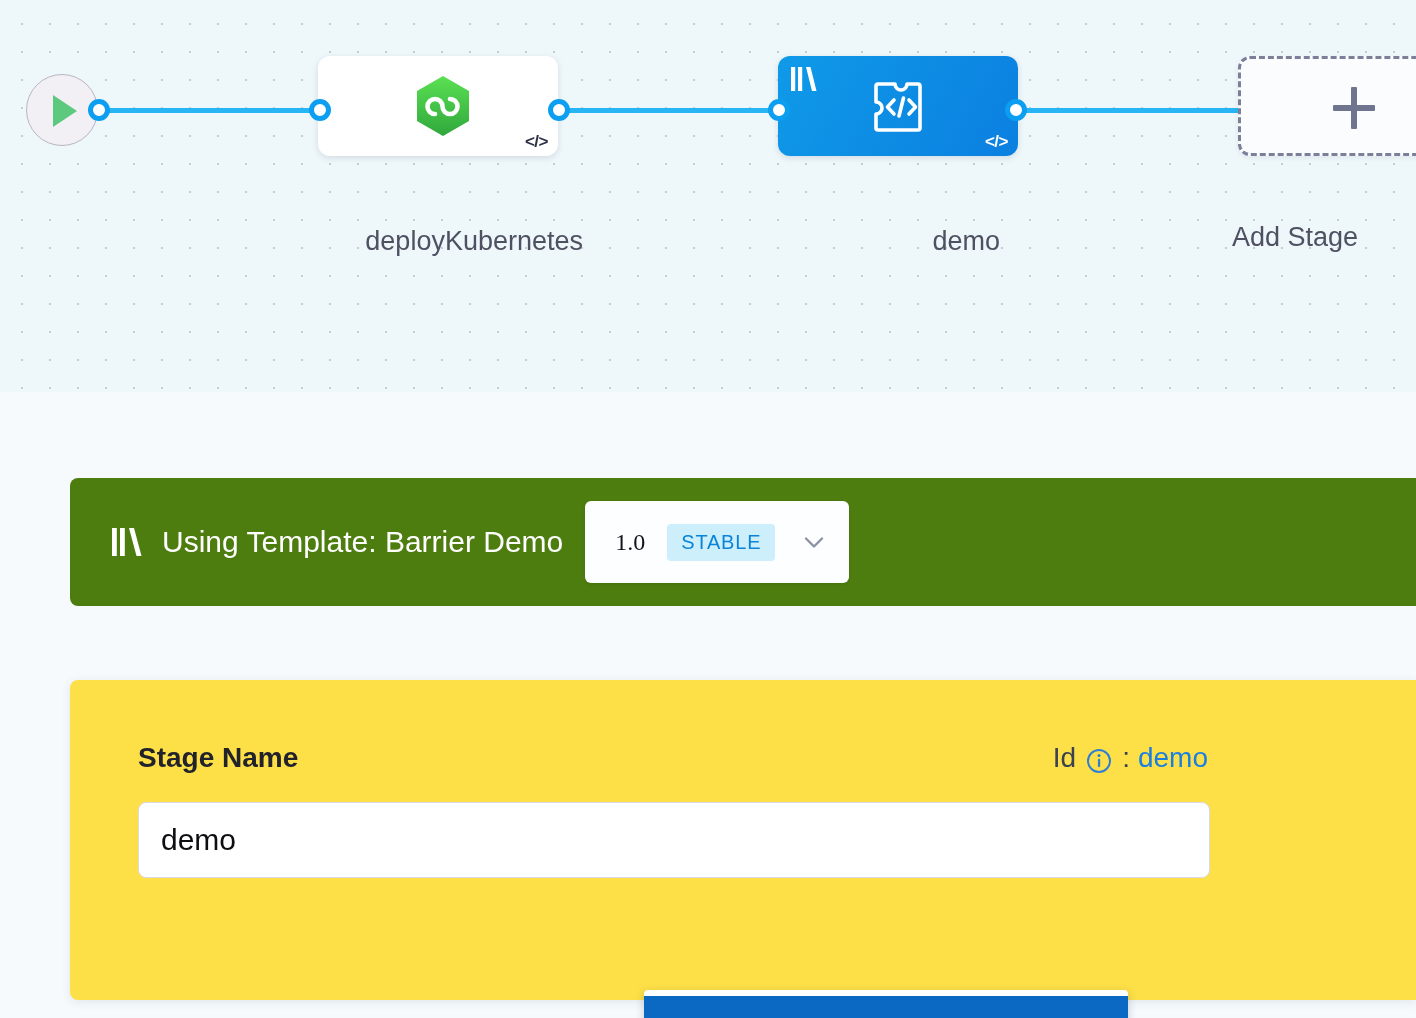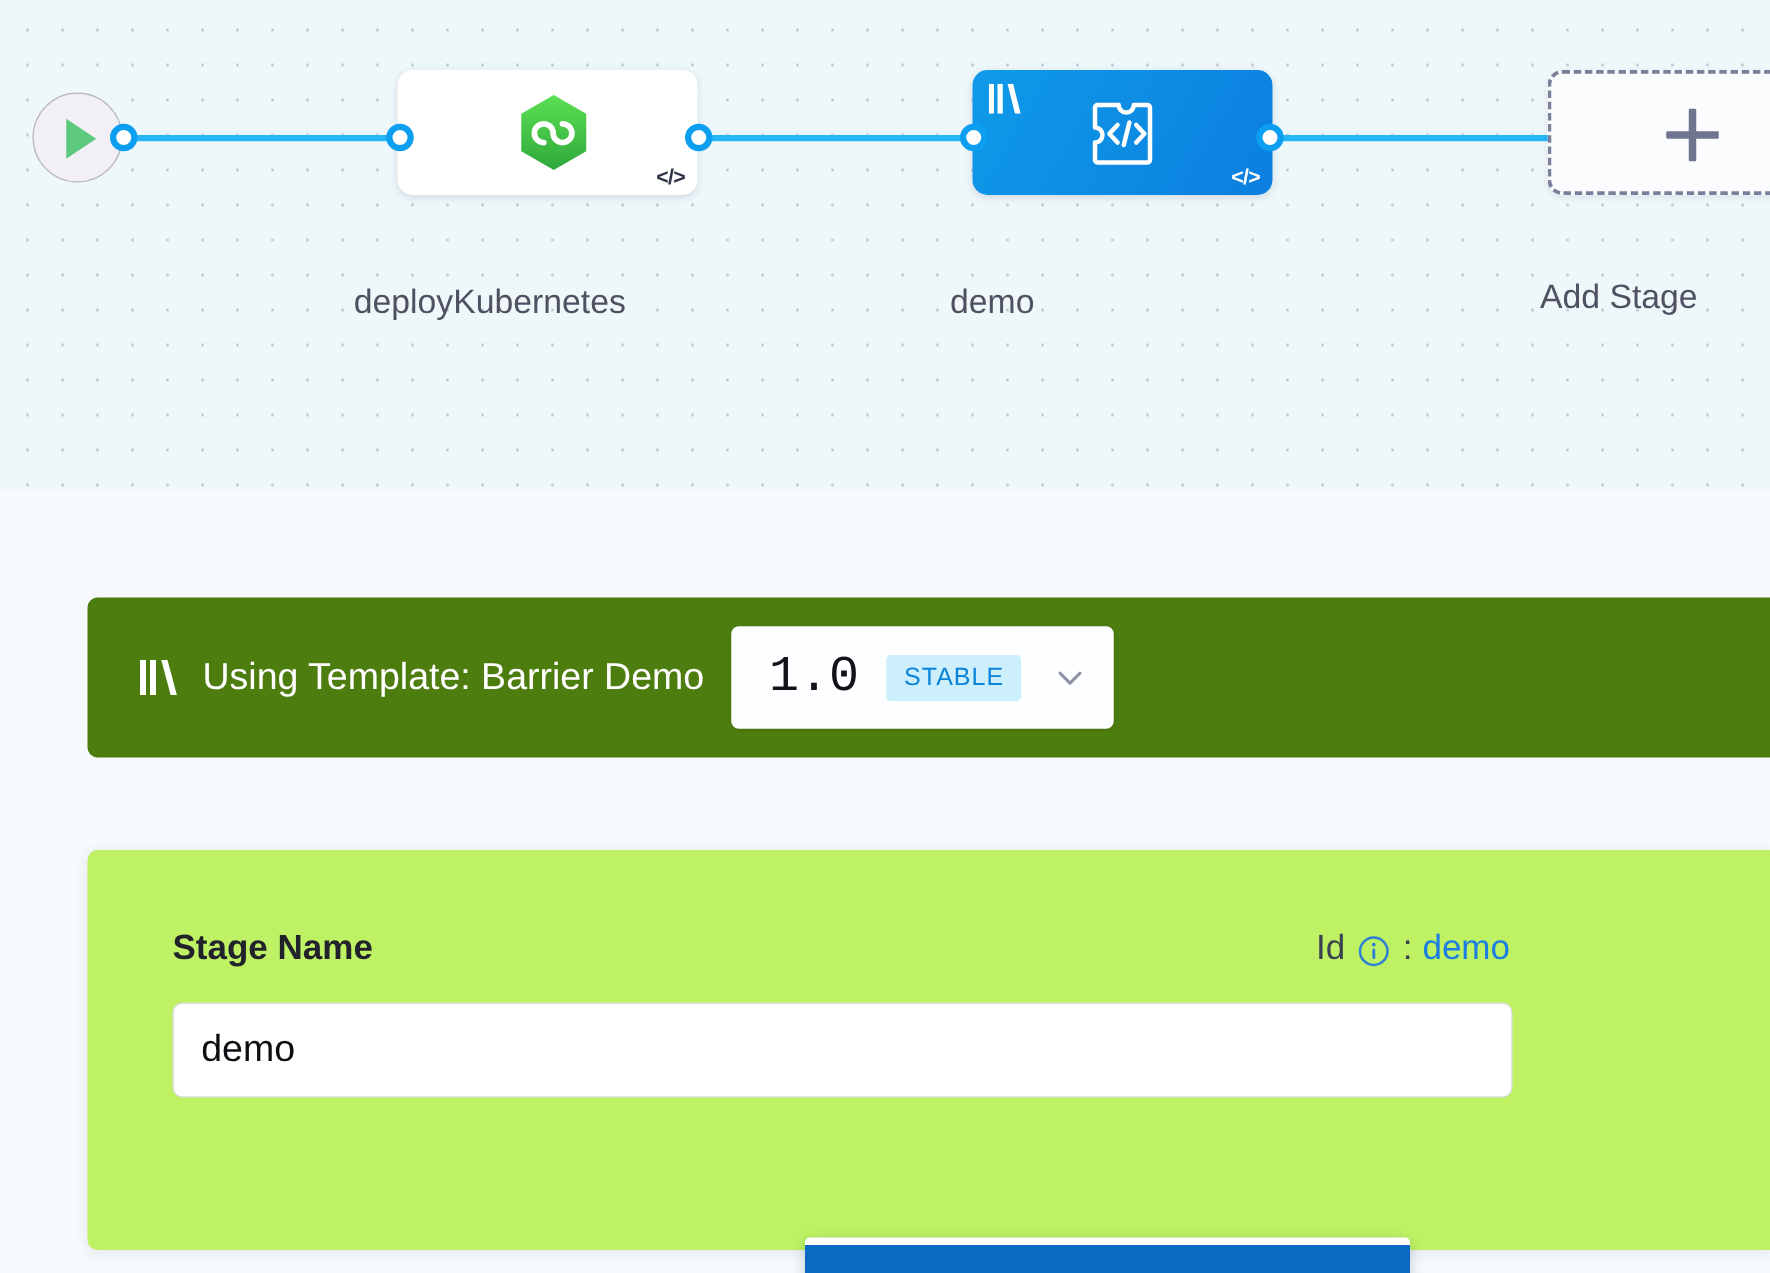--- a/index.html
+++ b/index.html
@@ -144,21 +144,21 @@
   
   .tmpl-bars {
     position: absolute;
     left: 13px; top: 11px;
     width: 26px; height: 24px;
   }
 
   
   .stage-label {
     position: absolute;
-    text-align: left;
+    text-align: right;
     font-size: 27px;
     color: #4f5162;
     line-height: 1.28;
     font-family: "Liberation Sans", sans-serif;
   }
   #label-deploy { left: 283px; top: 224px; width: 300px; }
   #label-demo   { left: 760px; top: 224px; width: 240px; }
   #label-add    { left: 1232px; top: 220px; width: 260px; text-align: left; }
 
   
@@ -199,23 +199,23 @@
     background: #fdfeff;
     border-radius: 6px;
     display: flex;
     align-items: center;
     padding: 0 22px 0 30px;
     box-sizing: border-box;
     flex: none;
     box-shadow: 0 1px 3px rgba(0,0,0,0.10);
   }
   #version-number {
-    font-size: 40px;
+    font-size: 24px;
     color: #121319;
-    font-family: Liberation Mono, monospace;
+    font-family: Liberation Serif, serif;
   }
   #version-badge {
     margin-left: 22px;
     background: #cdeefb;
     color: #0a84d8;
     font-size: 20px;
     font-weight: normal;
     letter-spacing: 0.8px;
     padding: 7px 14px;
     border-radius: 4px;
@@ -250,21 +250,21 @@
   .dropdown-option.selected {
     background: #0b69c4;
     color: #ffffff;
   }
 
   
   #form-card {
     position: absolute;
     left: 70px; top: 288px;
     width: 1346px; height: 320px;
-    background: #bef264;
+    background: #fde047;
     border-radius: 8px 0 0 8px;
     box-shadow: 0 2px 10px rgba(40,60,90,0.10);
     z-index: 5;
   }
   #form-row {
     position: absolute;
     left: 68px; top: 62px;
     width: 1070px;
     display: flex;
     align-items: center;

